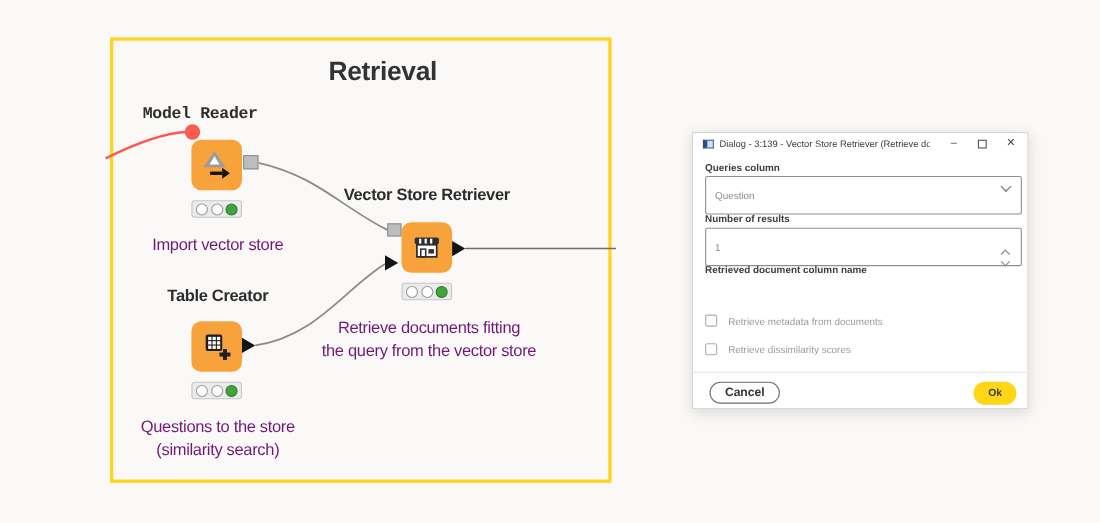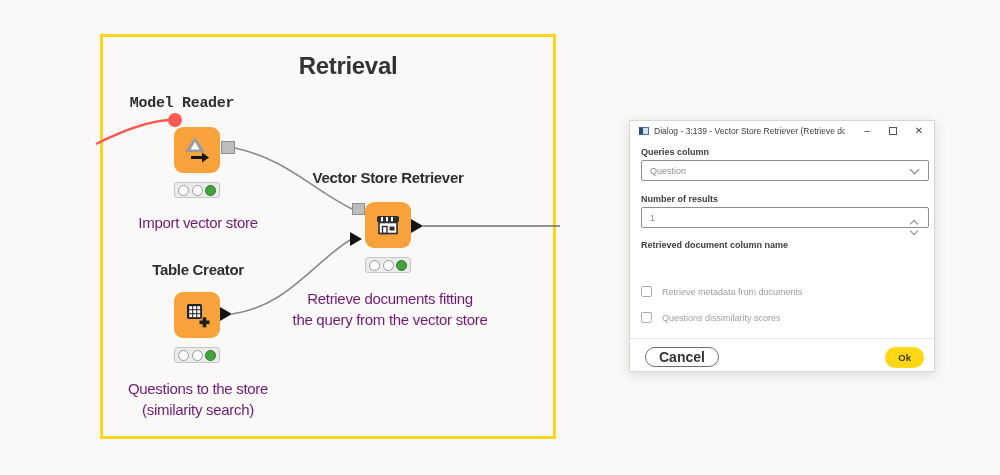--- a/index.html
+++ b/index.html
@@ -67,21 +67,21 @@
     border-left:4px solid #2B4D77; margin-right:5px; flex:none;
   }
   .dlg-title {
     flex:1; font-size:8.5px; color:#3B3B3B; white-space:nowrap;
     overflow:hidden; letter-spacing:0;
   }
   .dlg-ctl { color:#444; font-size:10px; line-height:19px; text-align:center; width:12px; margin-left:16px; cursor:default; }
   .dlg-max { width:8px; height:8px; border:1px solid #555; margin-left:16px; margin-top:0; }
   .dlg-label { position:absolute; left:11px; font-size:9px; font-weight:bold; color:#3D3D3D; }
   .dlg-field {
-    position:absolute; left:11px; width:288px; height:21px;
+    position:absolute; left:11px; width:288px; height:35px;
     border:1px solid #8F8F8F; border-radius:2px; background:#fff;
     font-size:9px; color:#8C8C8C; padding:0 8px;
     display:flex; align-items:center;
     font-family:"Liberation Sans", sans-serif;
   }
   .chev {
     position:absolute; right:10px; width:7px; height:7px;
     border-right:1.4px solid #777; border-bottom:1.4px solid #777;
     transform:rotate(45deg); top:5px;
   }
@@ -92,21 +92,21 @@
   }
   .spin .up { transform:rotate(-135deg); top:3px; }
   .spin .dn { transform:rotate(45deg); top:10px; }
   .cb-row { position:absolute; left:11px; display:flex; align-items:center; gap:10px; }
   .cb-box { width:11px; height:11px; border:1.5px solid #ADADAD; border-radius:2px; background:#fff; }
   .cb-label { font-size:9px; color:#9C9C9C; }
   .dlg-sep { position:absolute; left:0; right:0; top:217px; height:1px; background:#E7E5E2; }
   .btn-cancel {
     position:absolute; left:15px; top:226px; height:20px; padding:0 13px;
     border:1px solid #6E6E6E; border-radius:11px; background:#fff;
-    font-size:14px; color:#333; display:flex; align-items:center; font-weight:bold;
+    font-size:11px; color:#333; display:flex; align-items:center; font-weight:bold;
   }
   .btn-ok {
     position:absolute; right:10px; top:226px; height:21px; padding:0 13px;
     border:none; border-radius:11px; background:#FFD615;
     font-size:9.5px; color:#3B3B3B; display:flex; align-items:center; font-weight:bold;
   }
 </style>
 </head>
 <body>
 
@@ -214,19 +214,19 @@
   </div>
 
   <div class="dlg-label" style="top:119px;">Retrieved document column name</div>
 
   <div class="cb-row" style="top:165px;">
     <span class="cb-box"></span>
     <span class="cb-label">Retrieve metadata from documents</span>
   </div>
   <div class="cb-row" style="top:191px;">
     <span class="cb-box"></span>
-    <span class="cb-label">Questions dissimilarity scores</span>
+    <span class="cb-label">Retrieve dissimilarity scores</span>
   </div>
 
   <div class="dlg-sep"></div>
   <button class="btn-cancel">Cancel</button>
   <button class="btn-ok">Ok</button>
 </div>
 
 </body></html>

